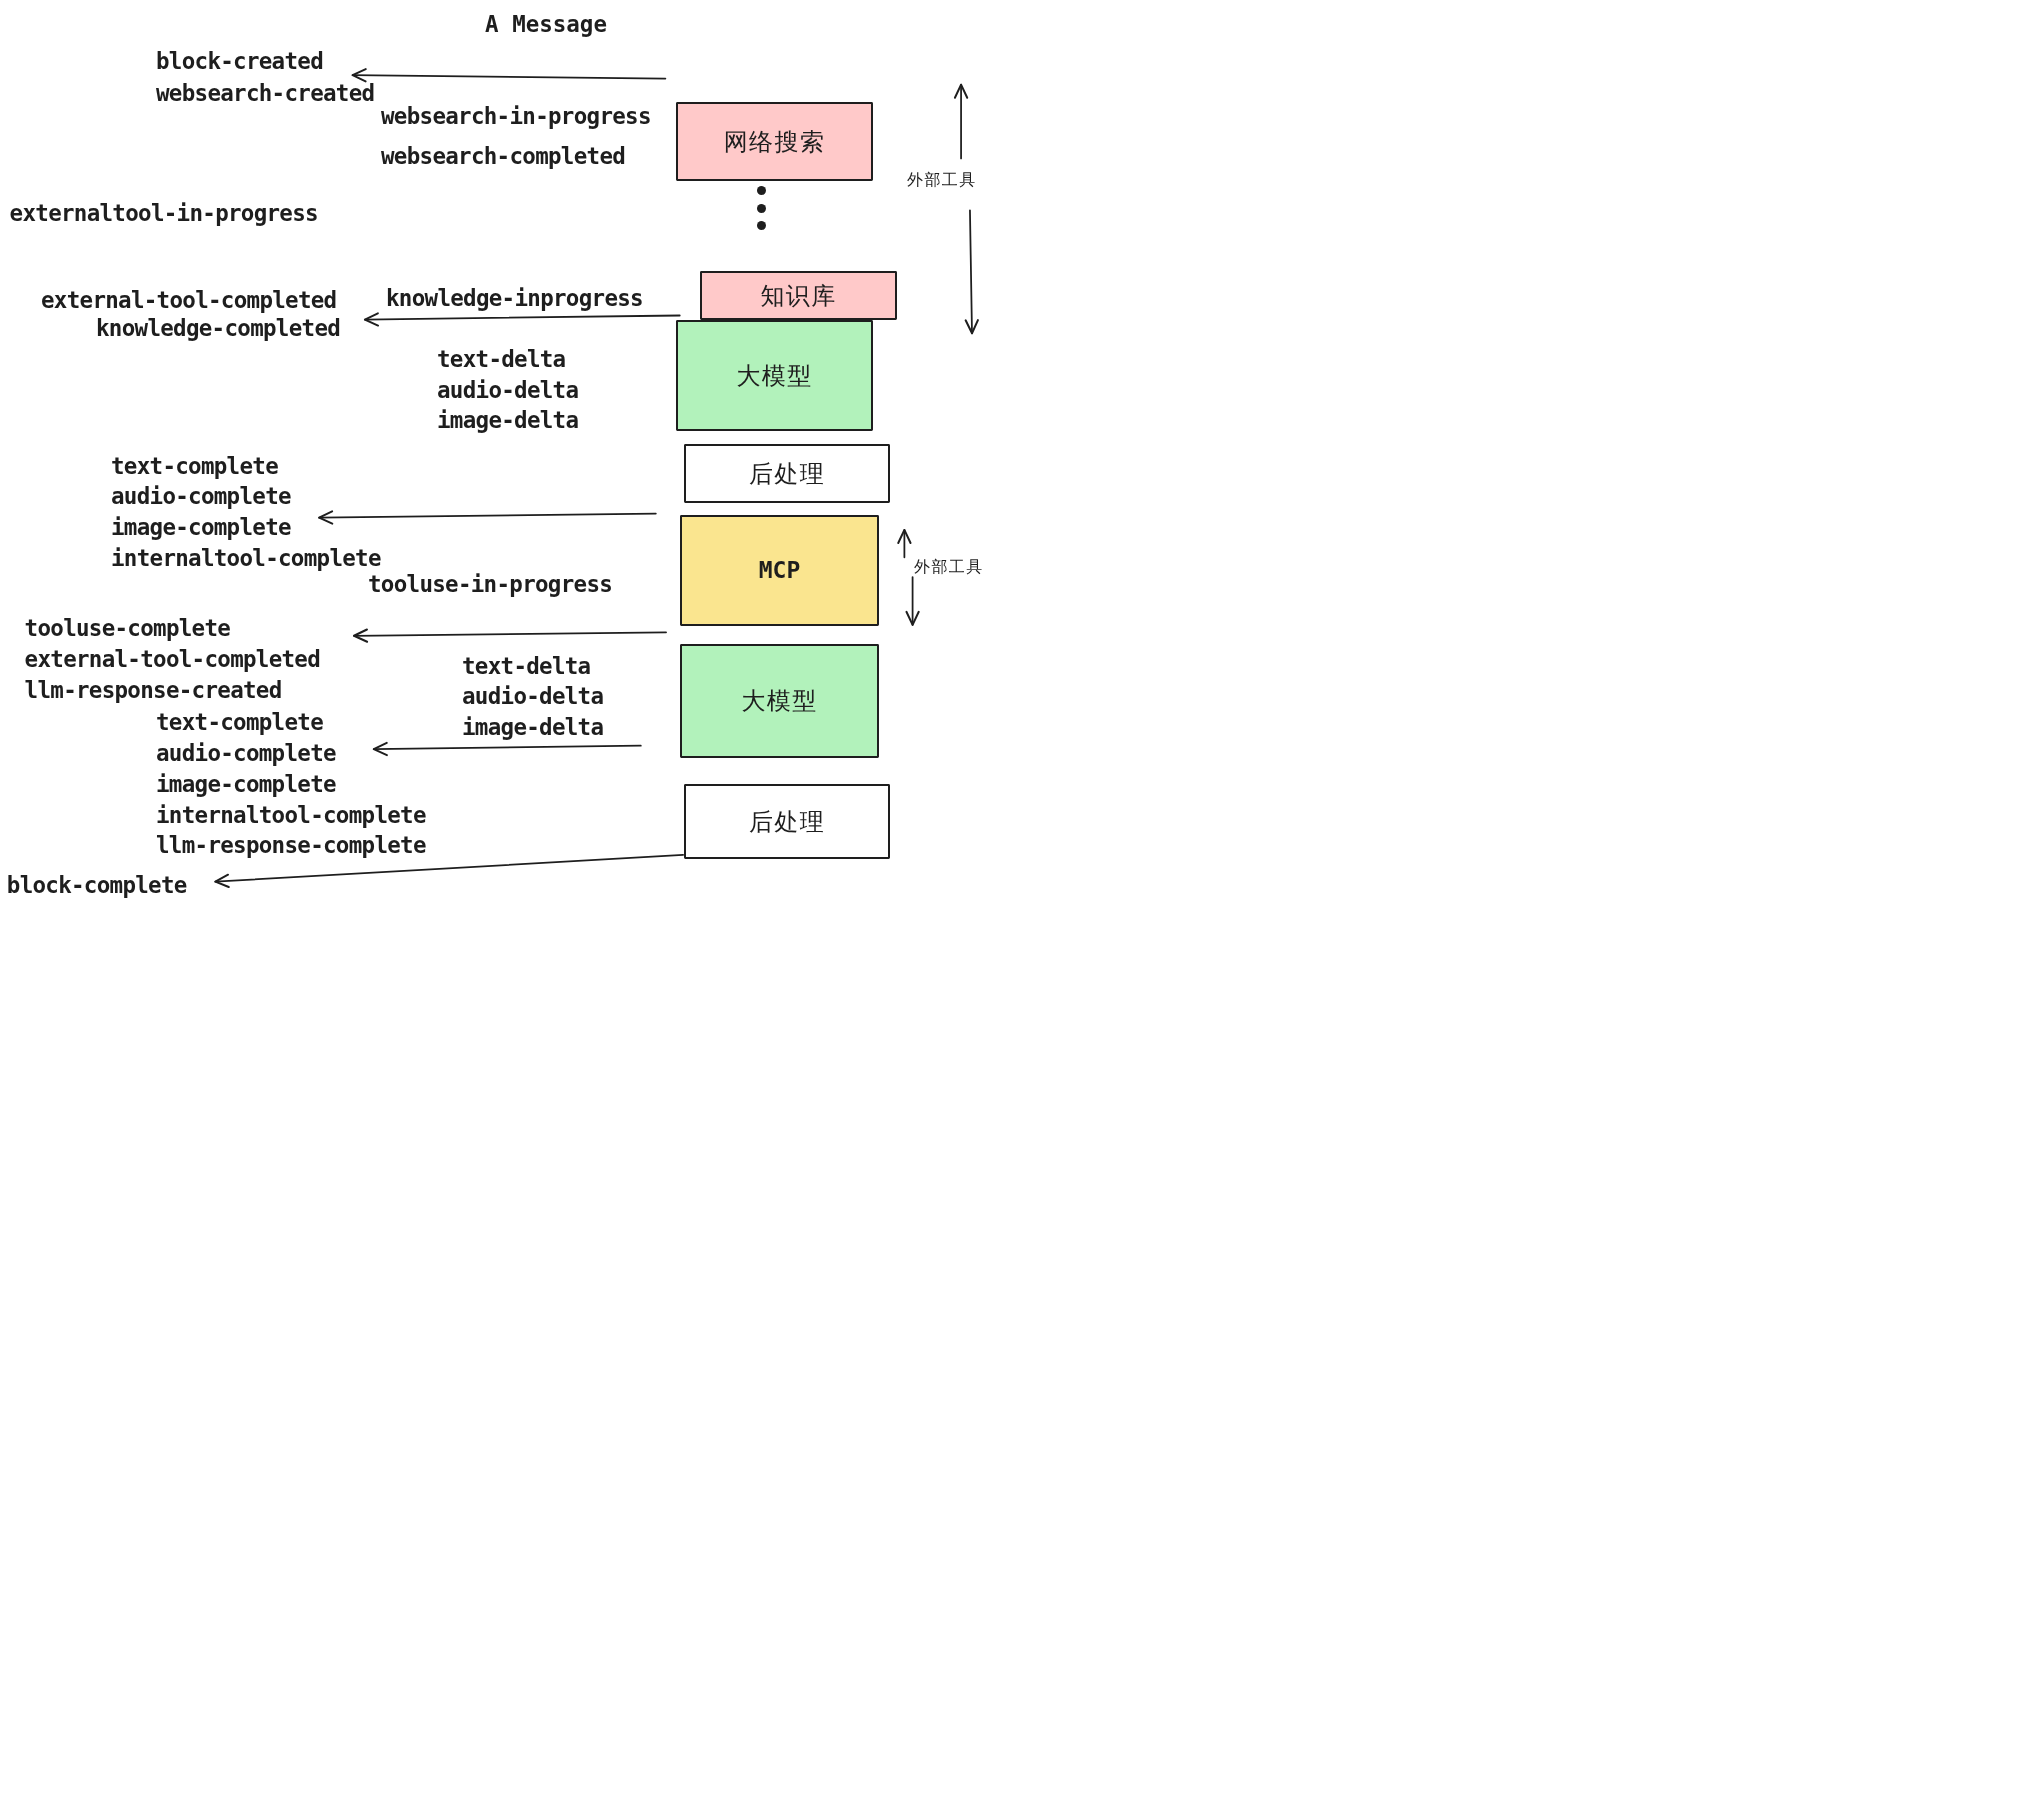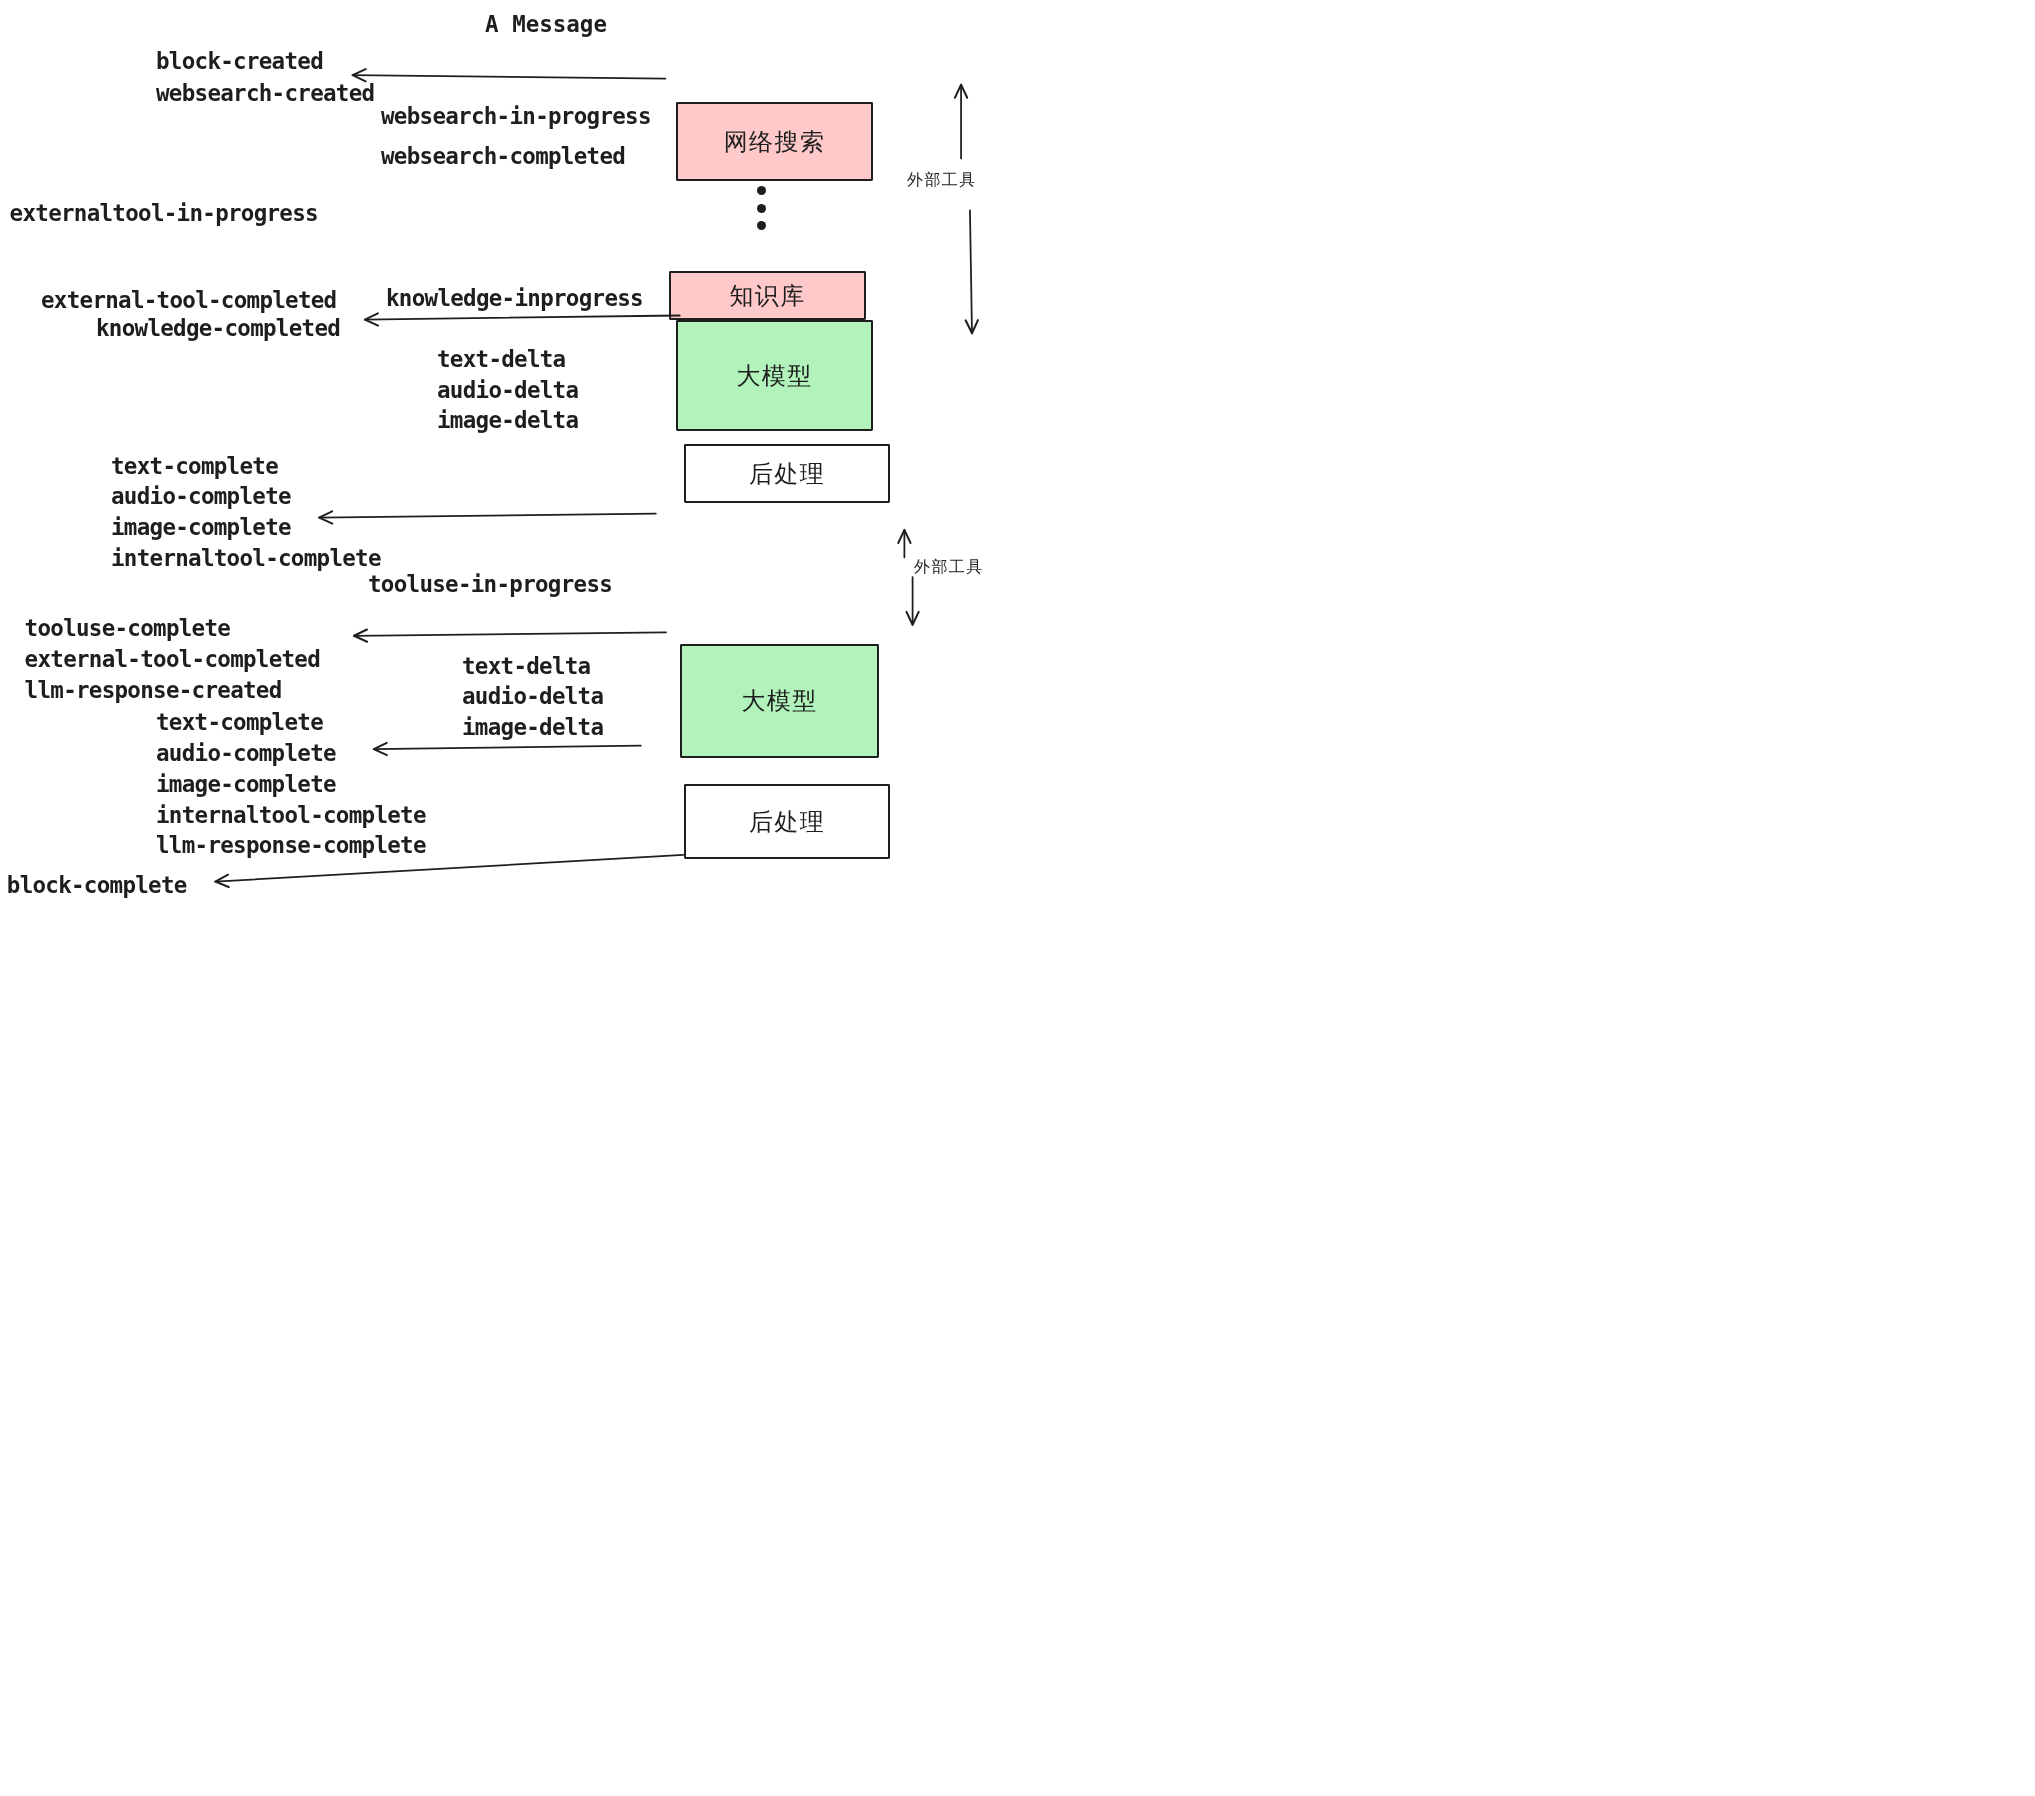--- a/index.html
+++ b/index.html
@@ -94,32 +94,35 @@
   <div class="evt" style="left:6.8px;top:873px">block-complete</div>
 
   <div class="box fill-pink" style="left:676px;top:86px;width:197px;height:79px">
     <span class="cjk">网络搜索</span>
   </div>
 
   <span class="dot" style="left:757px;top:186px"></span>
   <span class="dot" style="left:757px;top:204px"></span>
   <span class="dot" style="left:757px;top:221px"></span>
 
-  <div class="box fill-pink" style="left:669px;top:255px;width:197px;height:49px">
+  <div class="box fill-pink" style="left:700px;top:255px;width:197px;height:49px">
     <span class="cjk">知识库</span>
   </div>
 
   <div class="box fill-green" style="left:676px;top:320px;width:197px;height:111px">
     <span class="cjk">大模型</span>
   </div>
 
   <div class="box fill-white" style="left:684px;top:444px;width:206px;height:59px">
     <span class="cjk">后处理</span>
   </div>
 
+  <div class="box fill-yellow" style="left:680px;top:515px;width:199px;height:111px">
+    <span class="latin">MCP</span>
+  </div>
 
   <div class="box fill-green" style="left:680px;top:644px;width:199px;height:114px">
     <span class="cjk">大模型</span>
   </div>
 
   <div class="box fill-white" style="left:684px;top:784px;width:206px;height:75px">
     <span class="cjk">后处理</span>
   </div>
 
   <div class="side-label" style="left:907px;top:170px">外部工具</div>

